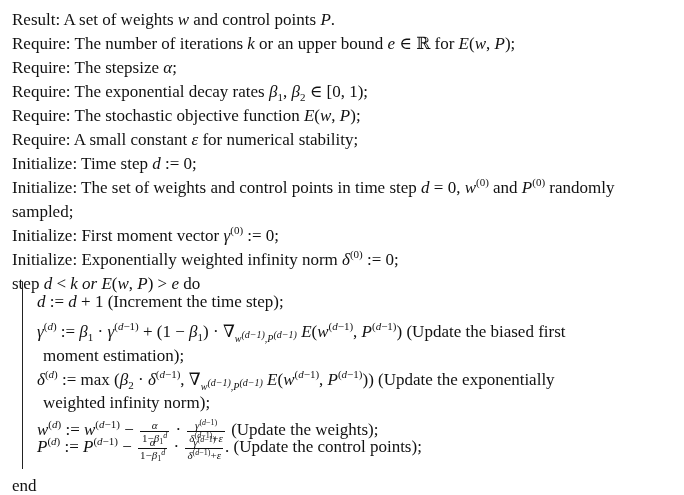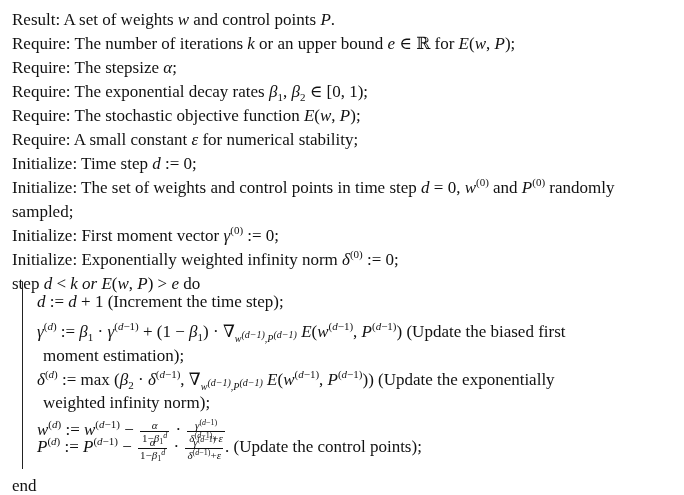--- a/index.html
+++ b/index.html
@@ -131,20 +131,21 @@
     <span>(Update the exponentially</span>
   </div>
   <div class="line cont" style="top:392px">
     <span>weighted infinity norm);</span>
   </div>
 
   <div class="line ind" style="top:419px">
     <span class="m">w</span><sup>(<span class="m">d</span>)</sup> := <span class="m">w</span><sup>(<span class="m">d</span>−1)</sup> −
     <span class="frac"><span class="num m">α</span><span class="den">1−<span class="m">β</span><sub>1</sub><sup class="m">d</sup></span></span> ·
     <span class="frac"><span class="num"><span class="m">γ</span><sup>(<span class="m">d</span>−1)</sup></span><span class="den"><span class="m">δ</span><sup>(<span class="m">d</span>−1)</sup>+<span class="m">ε</span></span></span>
+    <span>(Update the weights);</span>
   </div>
 
   <div class="line ind" style="top:436px">
     <span class="m">P</span><sup>(<span class="m">d</span>)</sup> := <span class="m">P</span><sup>(<span class="m">d</span>−1)</sup> −
     <span class="frac"><span class="num m">α</span><span class="den">1−<span class="m">β</span><sub>1</sub><sup class="m">d</sup></span></span> ·
     <span class="frac"><span class="num"><span class="m">γ</span><sup>(<span class="m">d</span>−1)</sup></span><span class="den"><span class="m">δ</span><sup>(<span class="m">d</span>−1)</sup>+<span class="m">ε</span></span></span>.
     <span>(Update the control points);</span>
   </div>
 
   <div class="line" style="top:475px">

